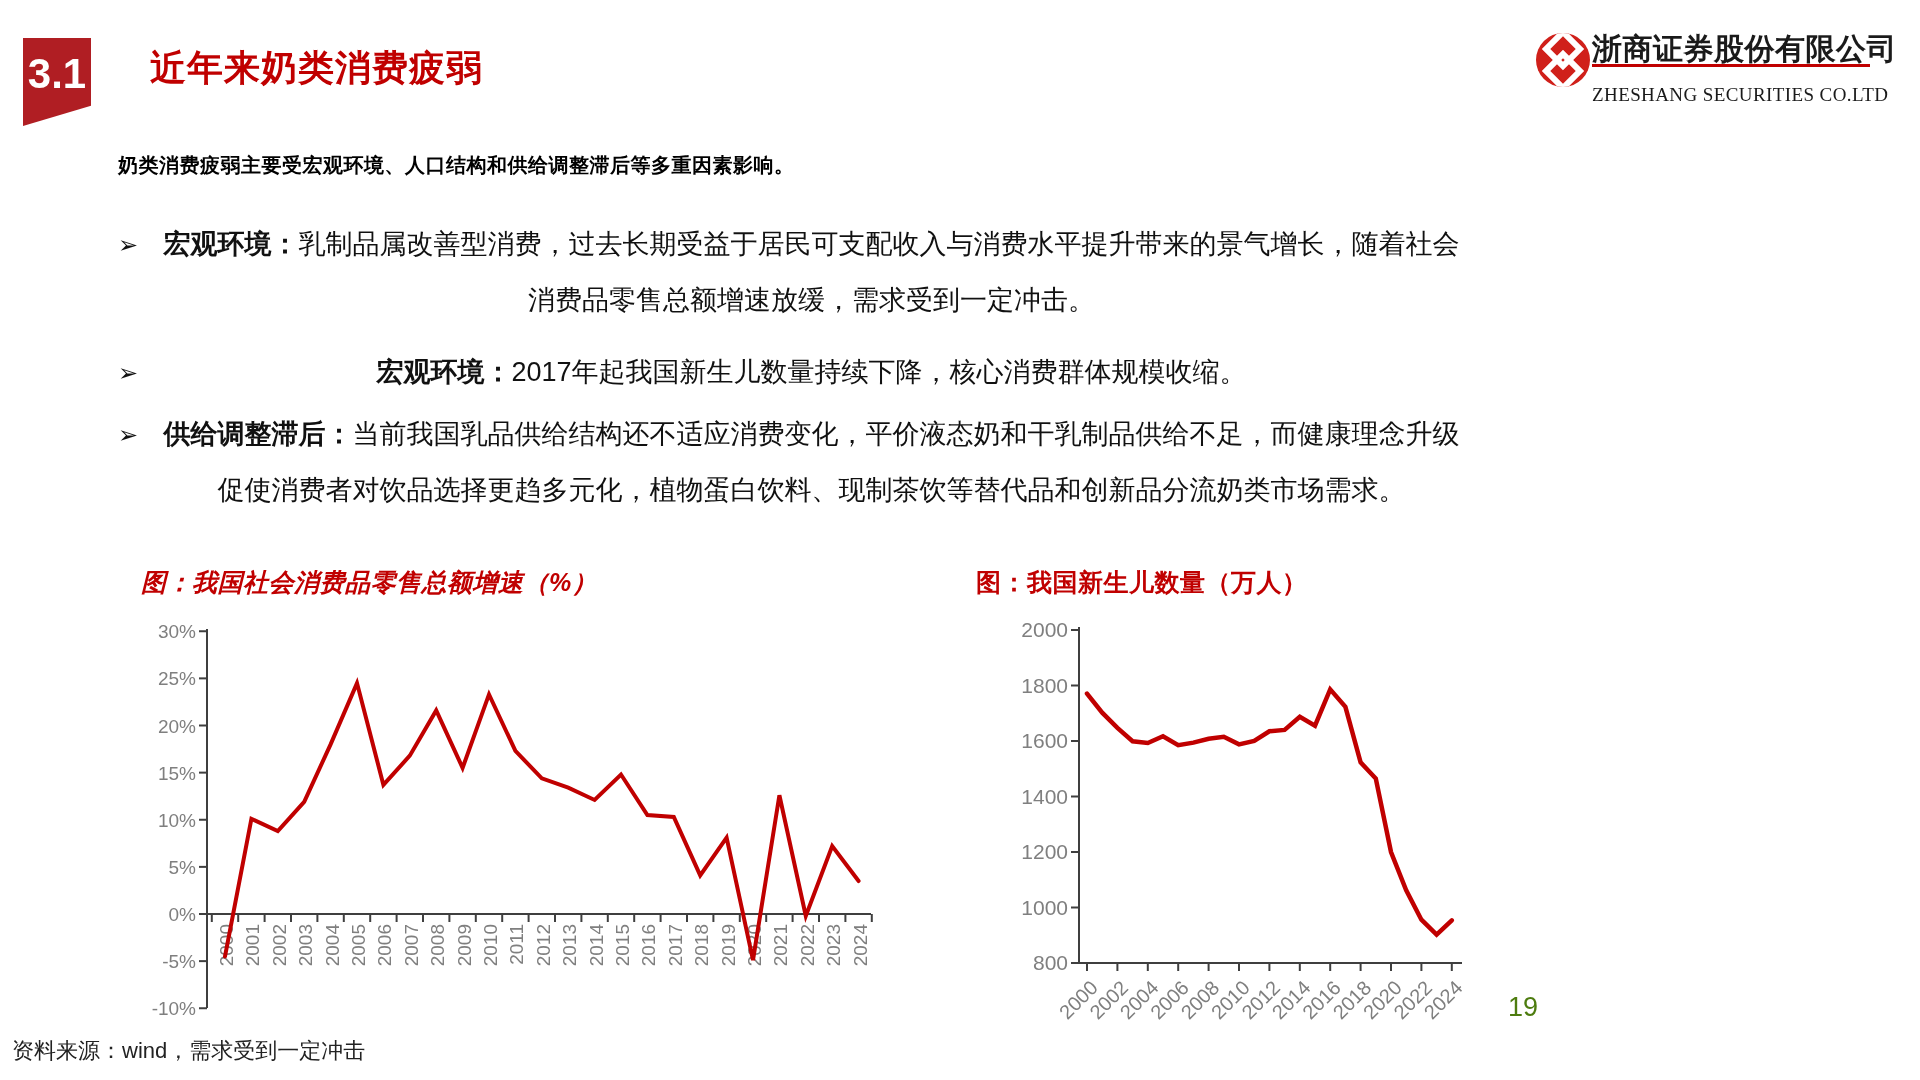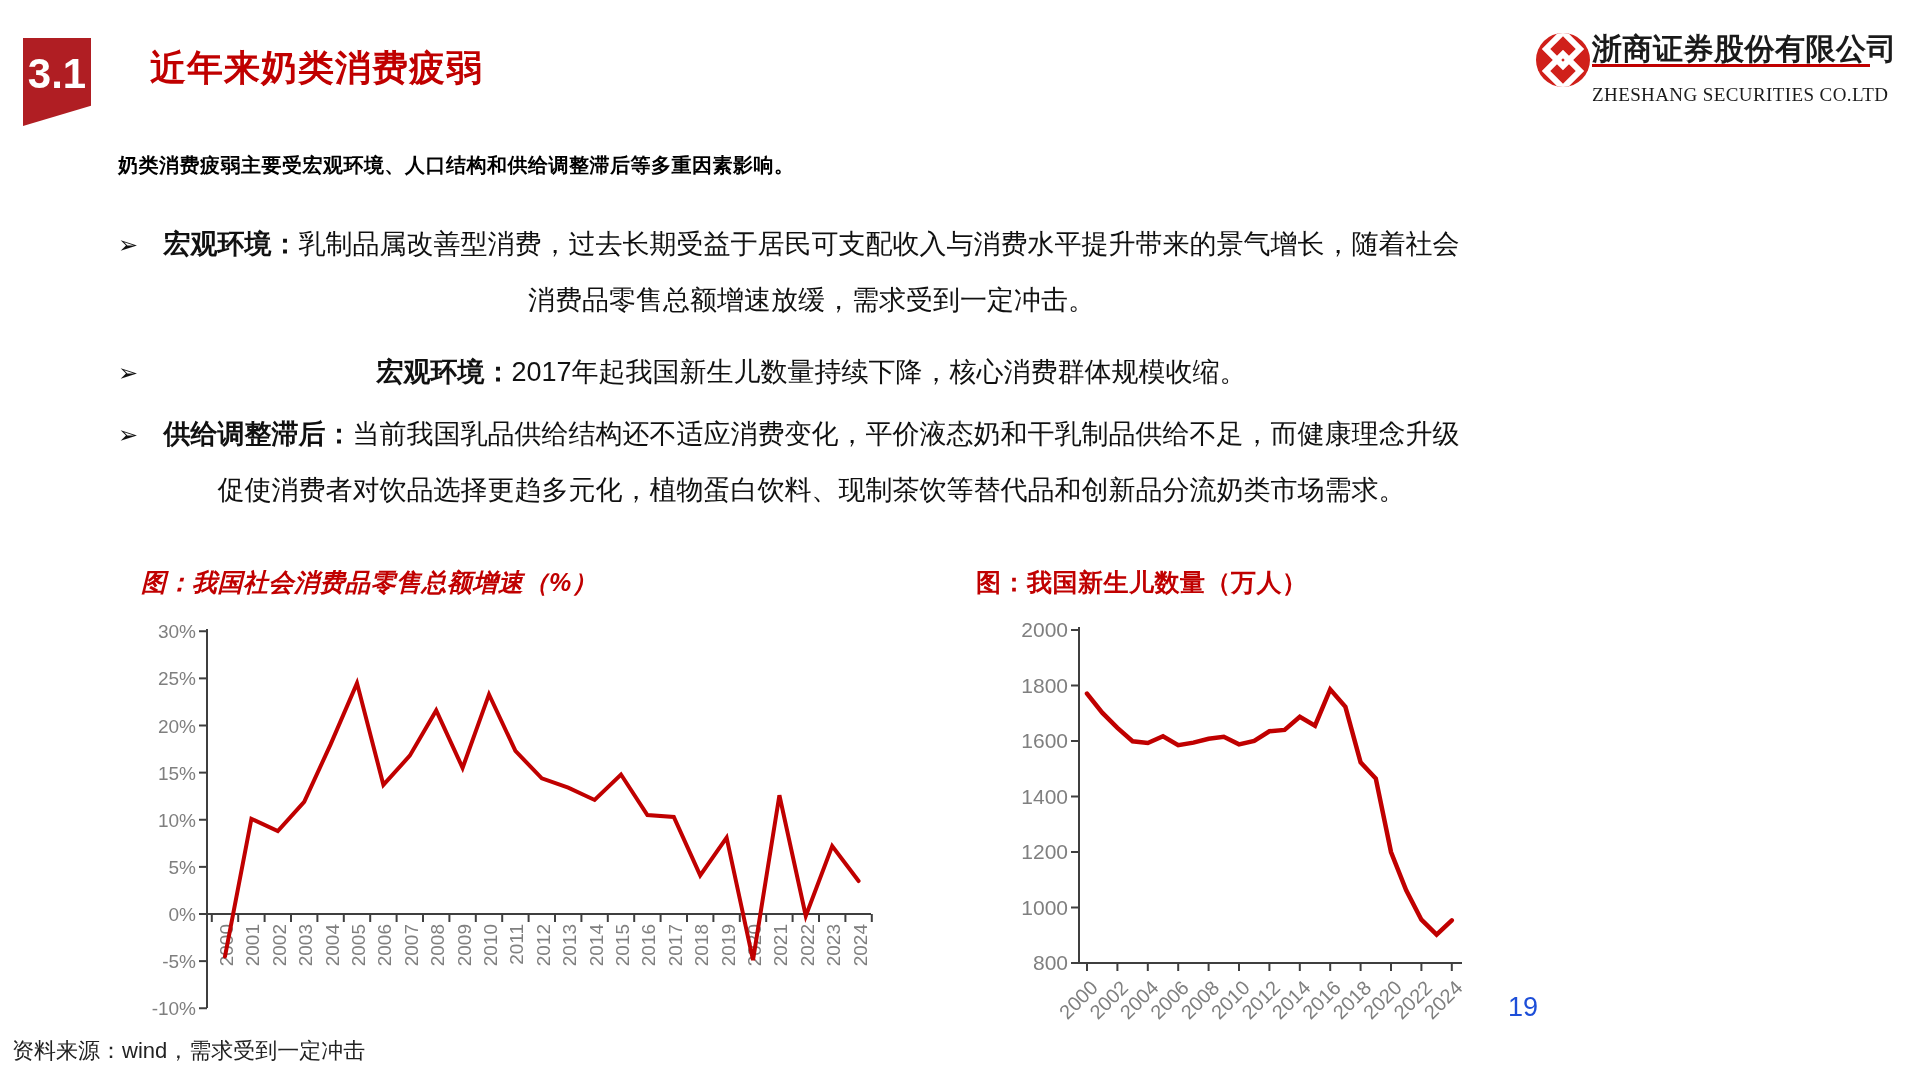--- a/index.html
+++ b/index.html
@@ -51,21 +51,21 @@
 
   
   .chart-title{
     font-size:25px;font-weight:bold;color:#C00000;letter-spacing:0.5px;
   }
   .chart-title.left{left:141px;top:566px;font-style:italic;}
   .chart-title.right{left:976px;top:566px;text-align:center;}
 
   
   .source-note{left:12px;top:1036px;font-size:22px;color:#222;}
-  .page-number{left:1508px;top:992px;font-size:27px;color:#1d4ed8;}
+  .page-number{left:1508px;top:992px;font-size:27px;color:#4d7c0f;}
 
   #charts{position:absolute;left:0;top:0;width:1920px;height:1080px;}
 </style>
 </head>
 <body>
 
 <div class="abs section-badge">3.1</div>
 <div class="abs page-title">近年来奶类消费疲弱</div>
 
 <svg class="abs" style="left:1534px;top:31px" width="58" height="58" viewBox="0 0 58 58">

